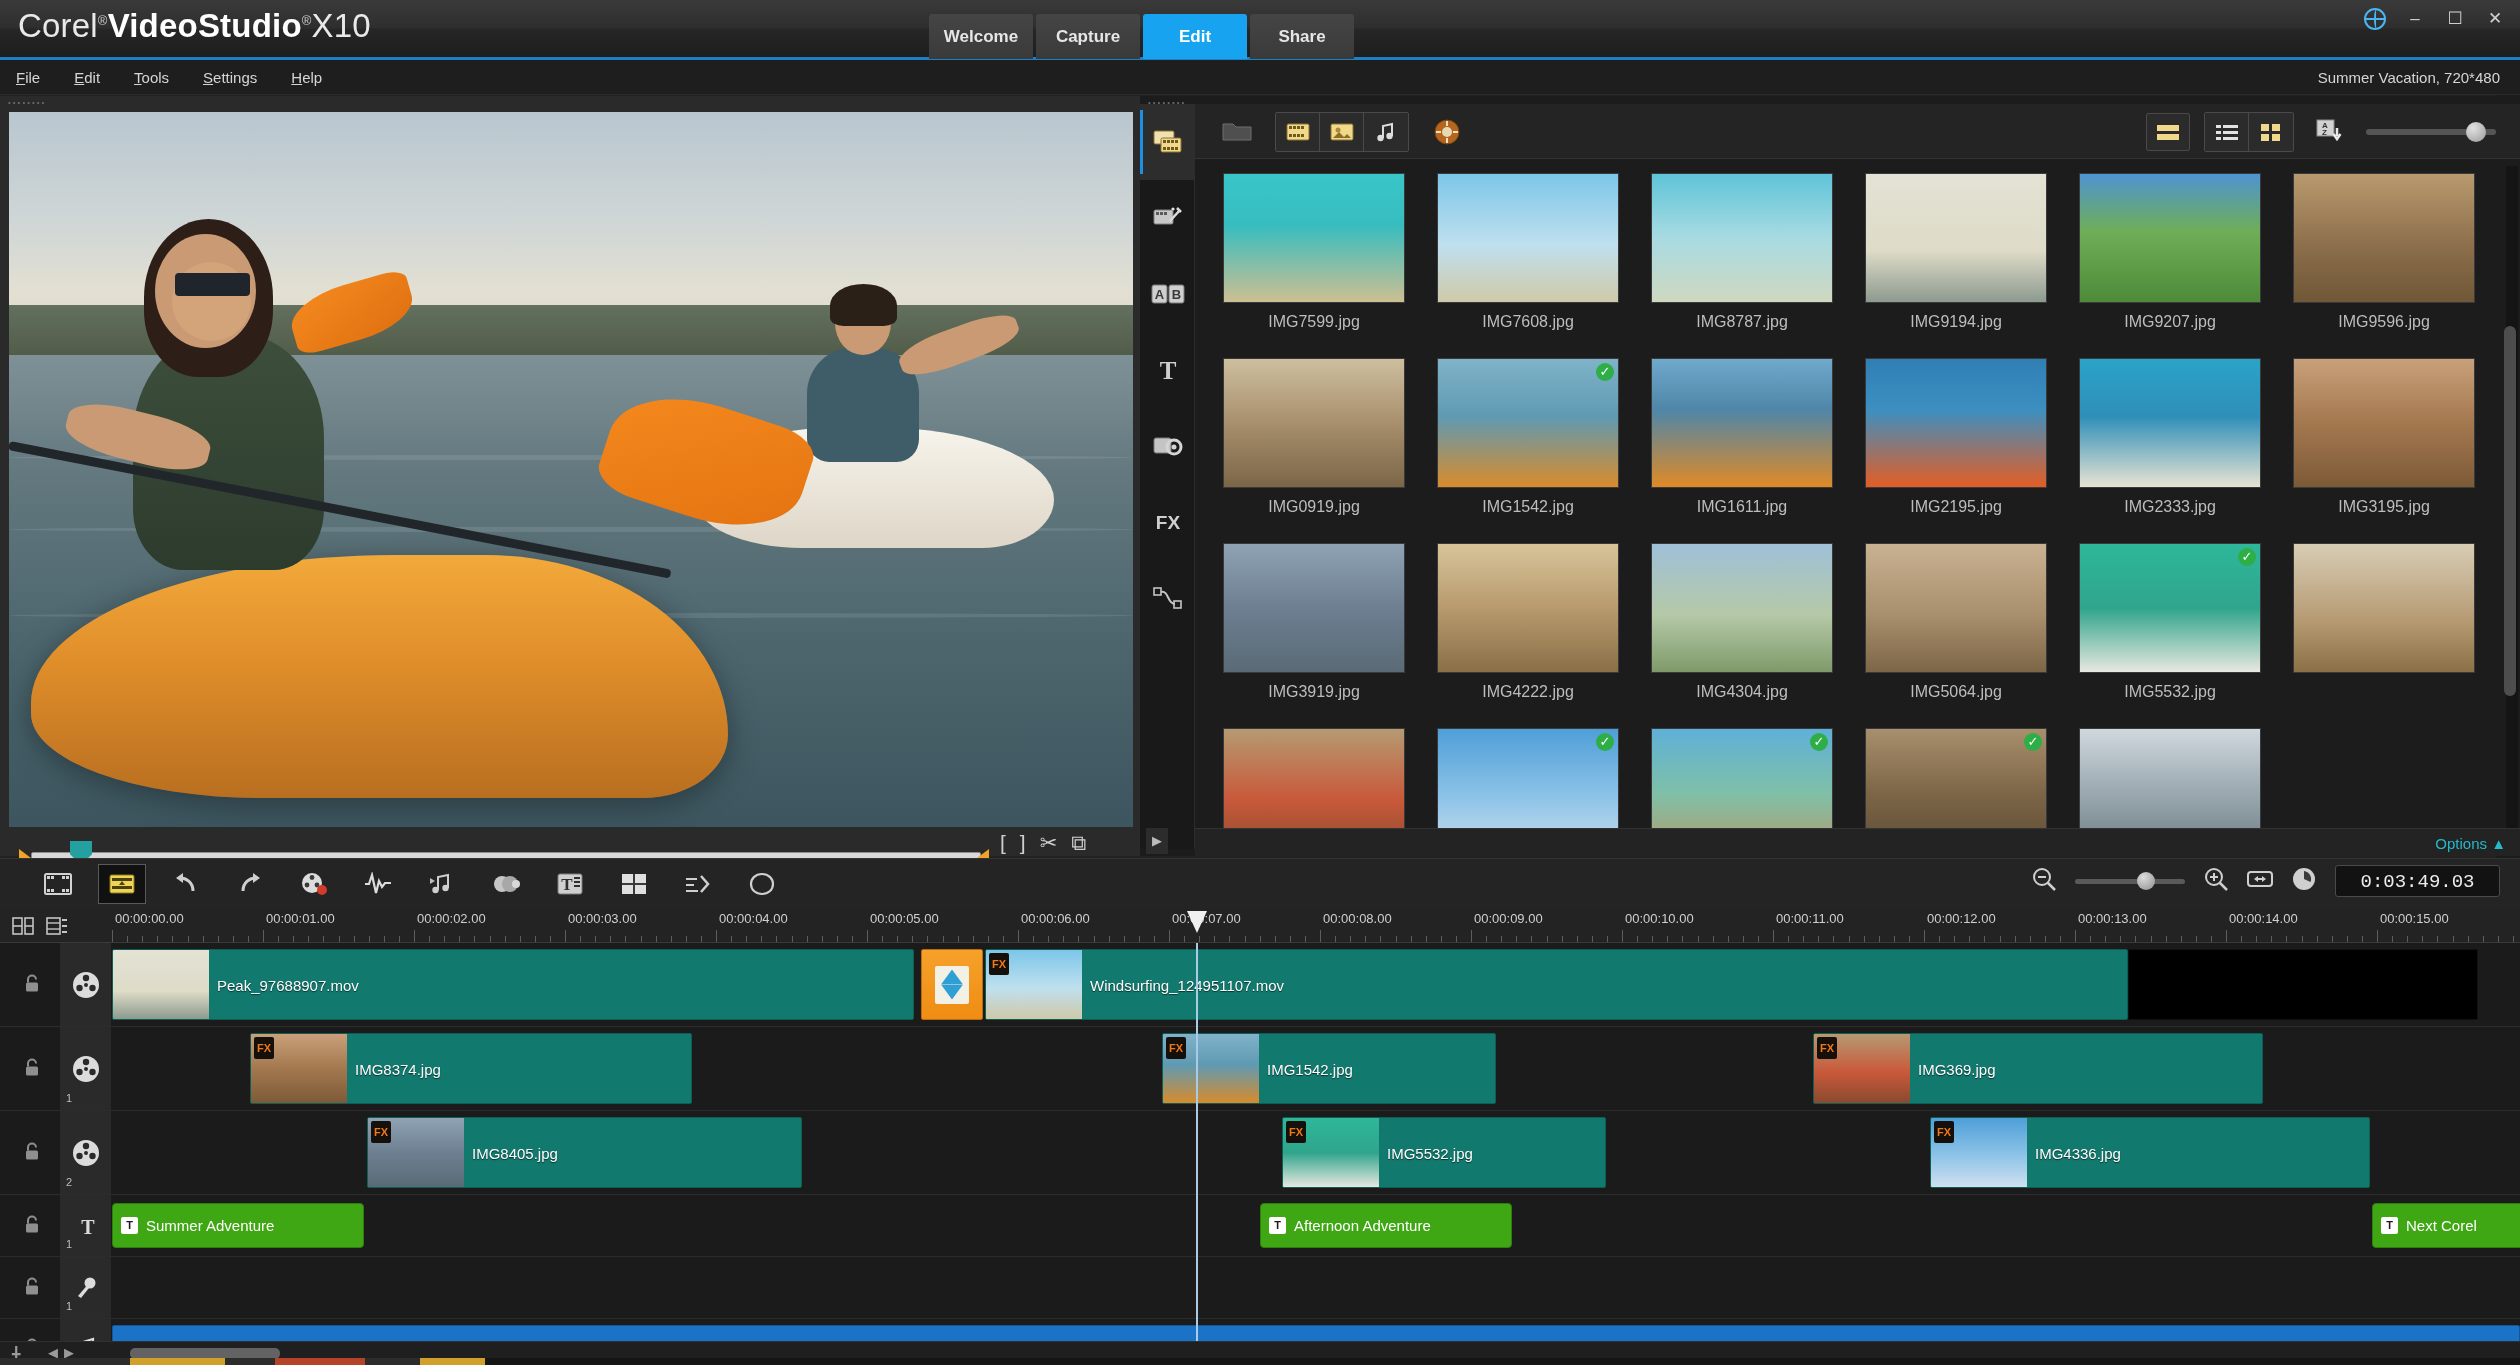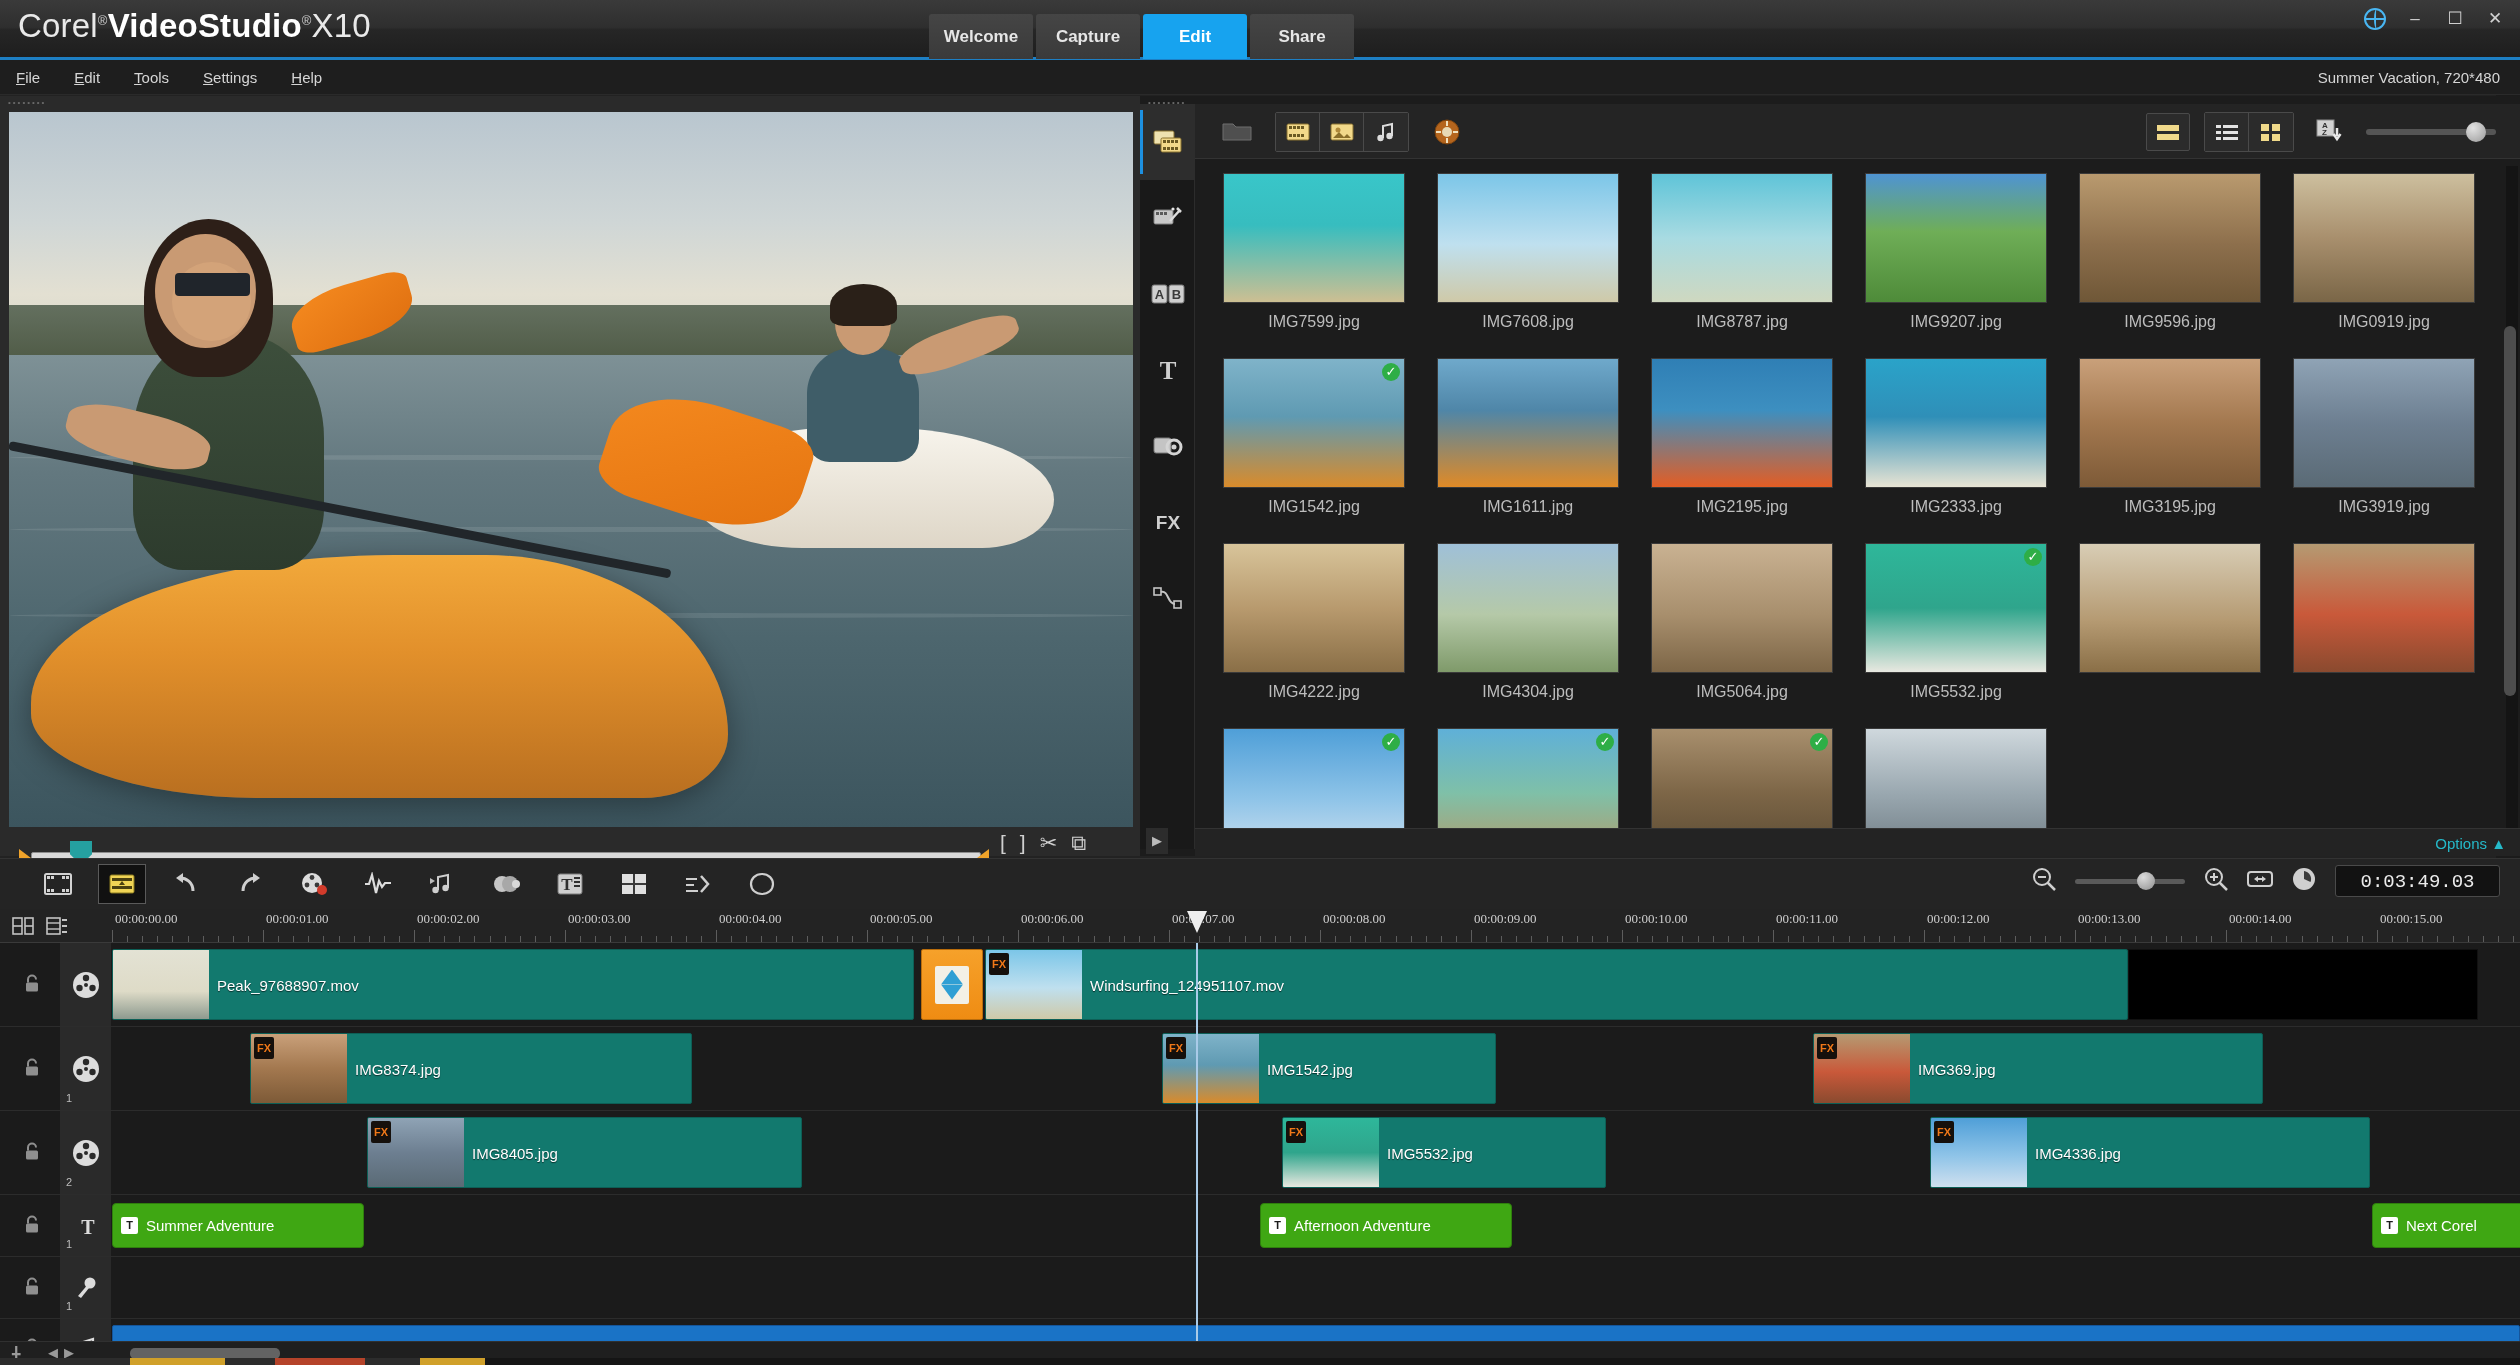--- a/index.html
+++ b/index.html
@@ -211,21 +211,21 @@
   .tlb-ic.sel{ background:#111; border:1px solid #5a5a5a;}
   .tlb-right{ position:absolute; right:20px; top:6px; display:flex; align-items:center; gap:18px;}
   .zsl2{ width:110px;height:5px;background:#5a5a5a;border-radius:3px;position:relative;}
   .zkn2{ position:absolute; left:62px; top:-7px; width:18px;height:18px;border-radius:50%;
      background:radial-gradient(circle at 35% 30%,#dcdcdc,#8e8e8e);}
   .durbox{ width:165px;height:32px;background:#121212;border:1px solid #4a4a4a;border-radius:3px;
     color:#ececec;font-family:"Liberation Mono", monospace;font-size:19px;line-height:32px;text-align:center;}
 
   .ruler{ position:absolute; left:112px; top:50px; right:0; height:34px; background:#232323;
     border-bottom:1px solid #3a3a3a; overflow:hidden;}
-  .rt{ position:absolute; top:2px; font-size:13px; color:#cfcfcf; font-family:Liberation Serif, serif;}
+  .rt{ position:absolute; top:2px; font-size:13px; color:#cfcfcf; font-family:Liberation Sans, sans-serif;}
   .rtick{ position:absolute; bottom:0; width:1px; background:#5d5d5d;}
   .rulerhead{ position:absolute; left:0; top:50px; width:112px; height:34px; background:#232323;
     border-bottom:1px solid #3a3a3a;}
   .rh-ic{ position:absolute; top:7px; color:#c4c4c4; font-size:18px;}
 
   .tracks{ position:absolute; left:0; top:84px; right:0; bottom:24px; background:#1b1b1b;}
   .trk{ position:relative; width:100%; border-bottom:1px solid #2c2c2c; }
   .trk-lock{ position:absolute; left:22px; top:50%; transform:translateY(-50%); color:#8f8f8f; font-size:15px;}
   .trk-head{
     position:absolute; left:60px; top:0; width:52px; height:100%;
@@ -569,20 +569,26 @@
           <div class="thumb">
             <div class="inner g2"></div>
           </div>
           <div class="cname">IMG7608.jpg</div>
         </div>
         <div class="cell">
           <div class="thumb">
             <div class="inner g4"></div>
           </div>
           <div class="cname">IMG8787.jpg</div>
+        </div>
+        <div class="cell">
+          <div class="thumb">
+            <div class="inner g5"></div>
+          </div>
+          <div class="cname">IMG9194.jpg</div>
         </div>
         <div class="cell">
           <div class="thumb">
             <div class="inner g6"></div>
           </div>
           <div class="cname">IMG9207.jpg</div>
         </div>
         <div class="cell">
           <div class="thumb">
             <div class="inner g7"></div>

